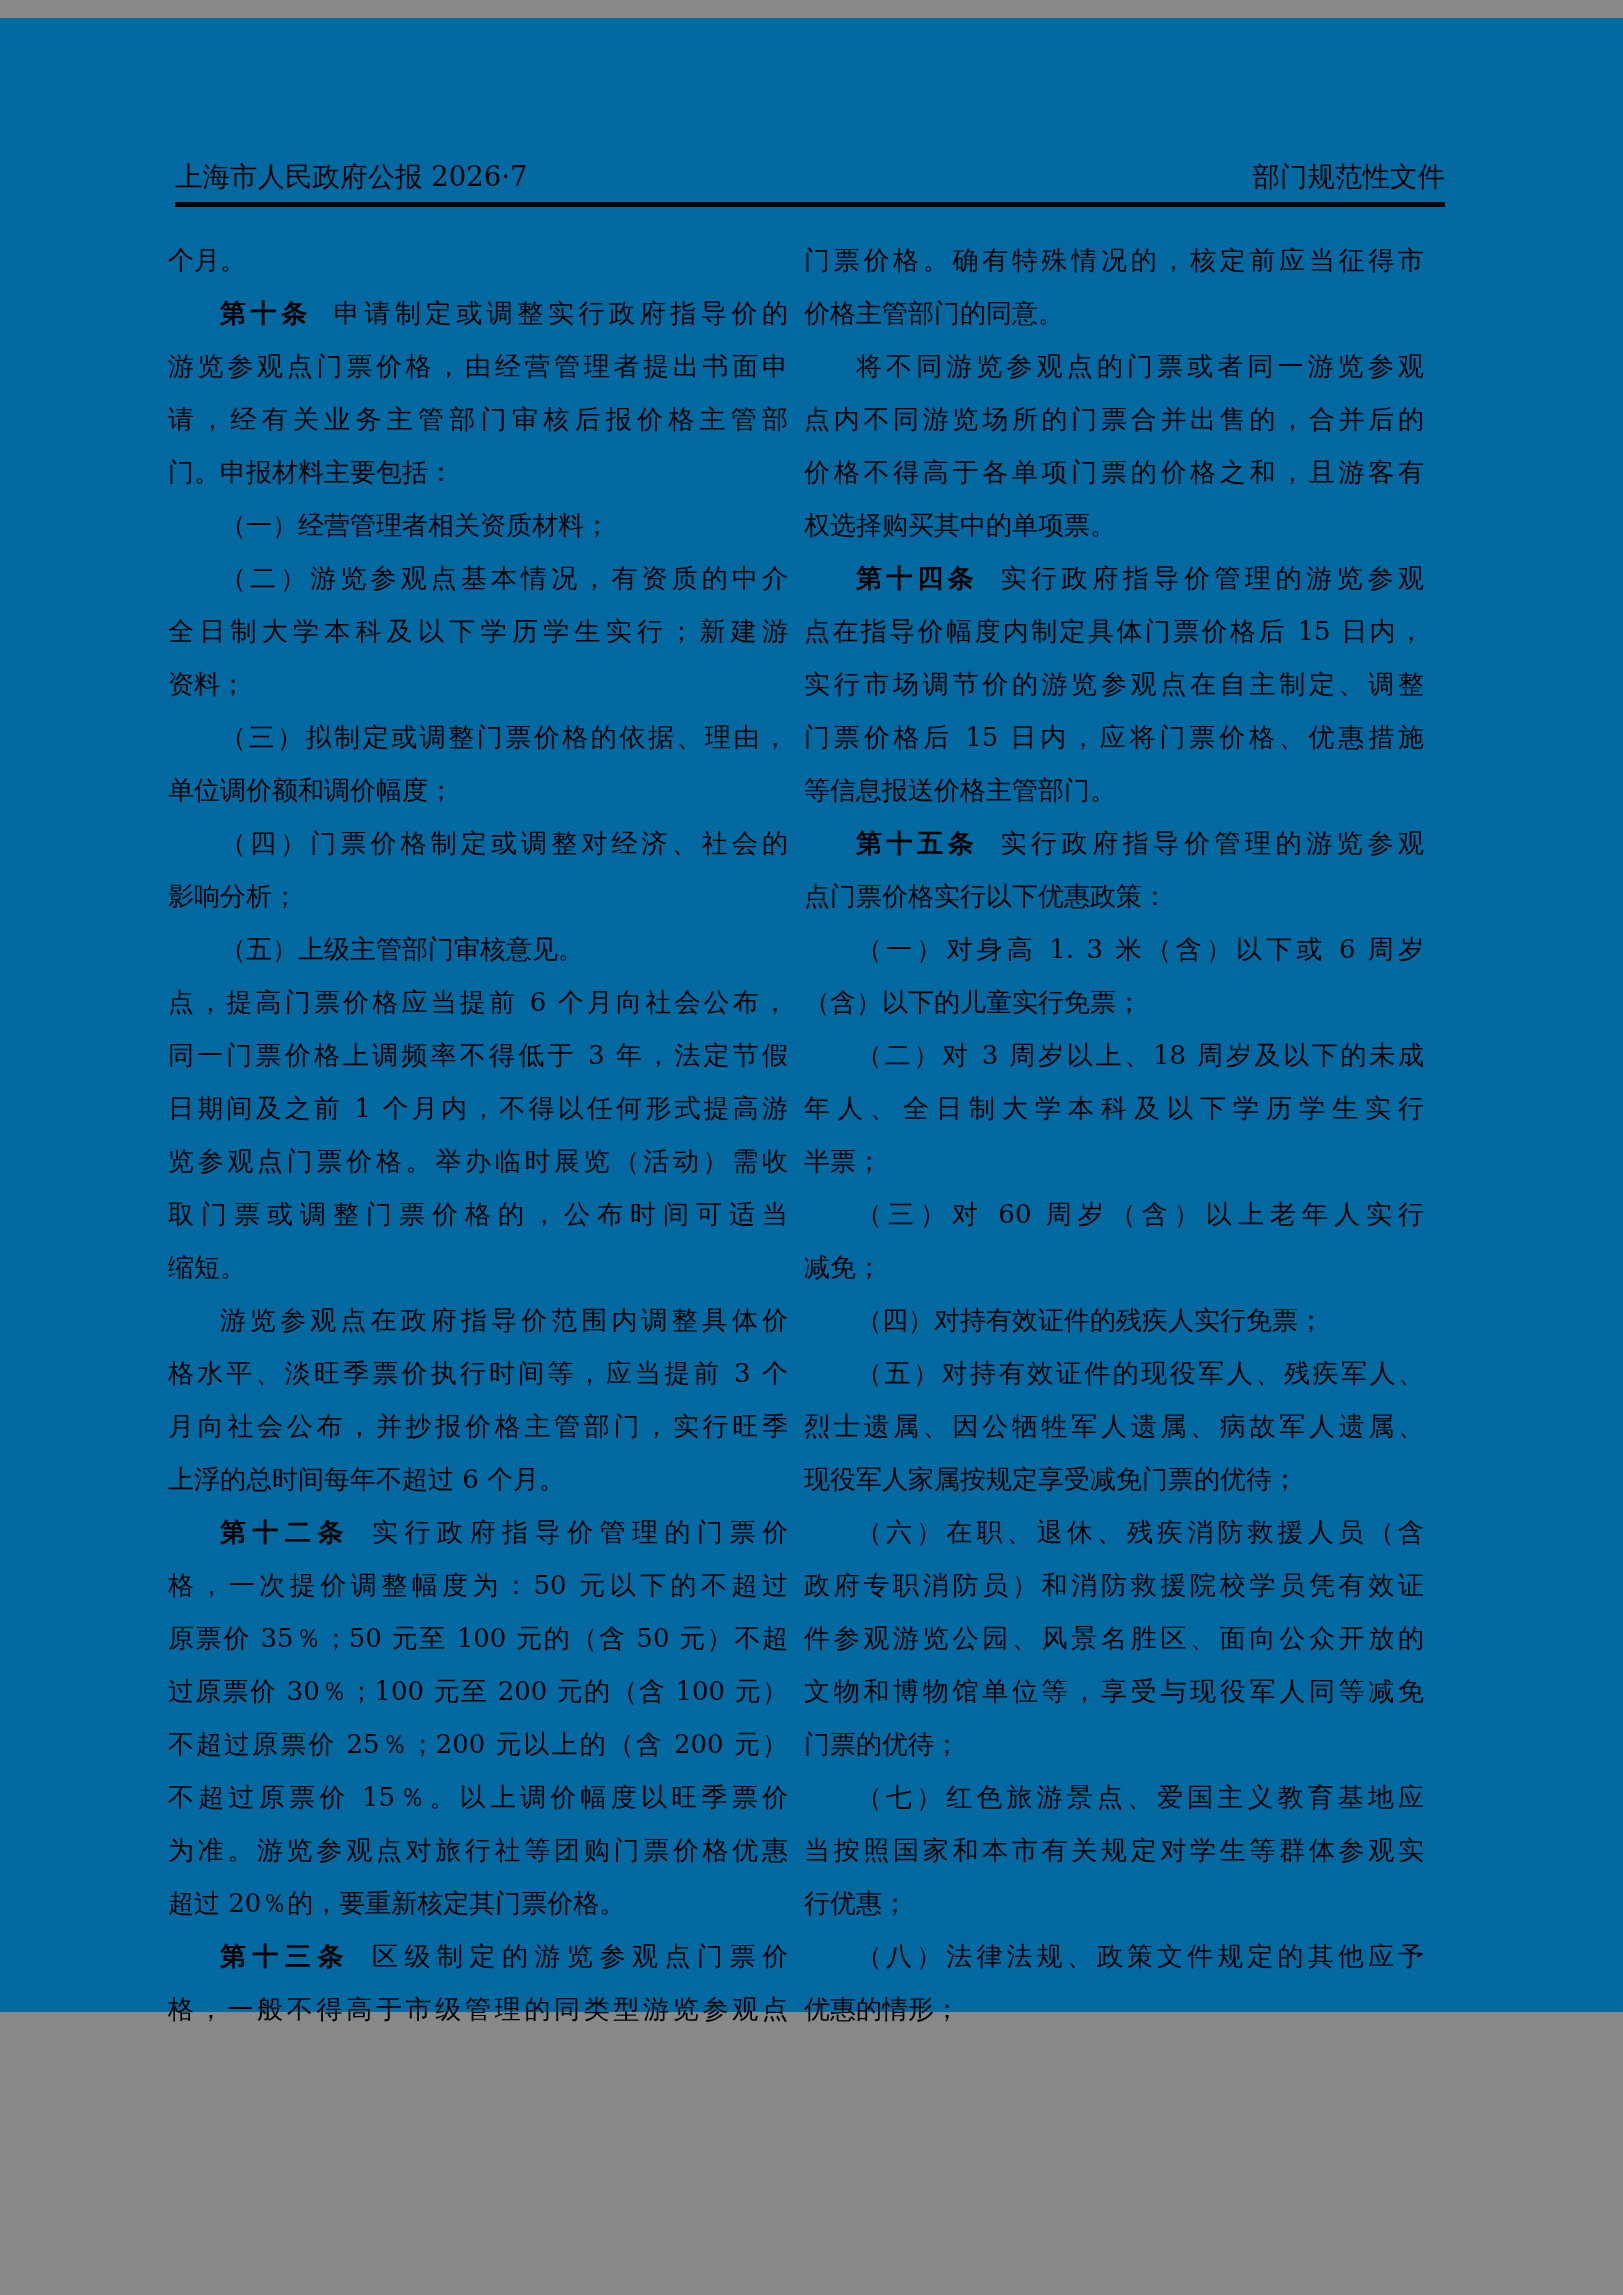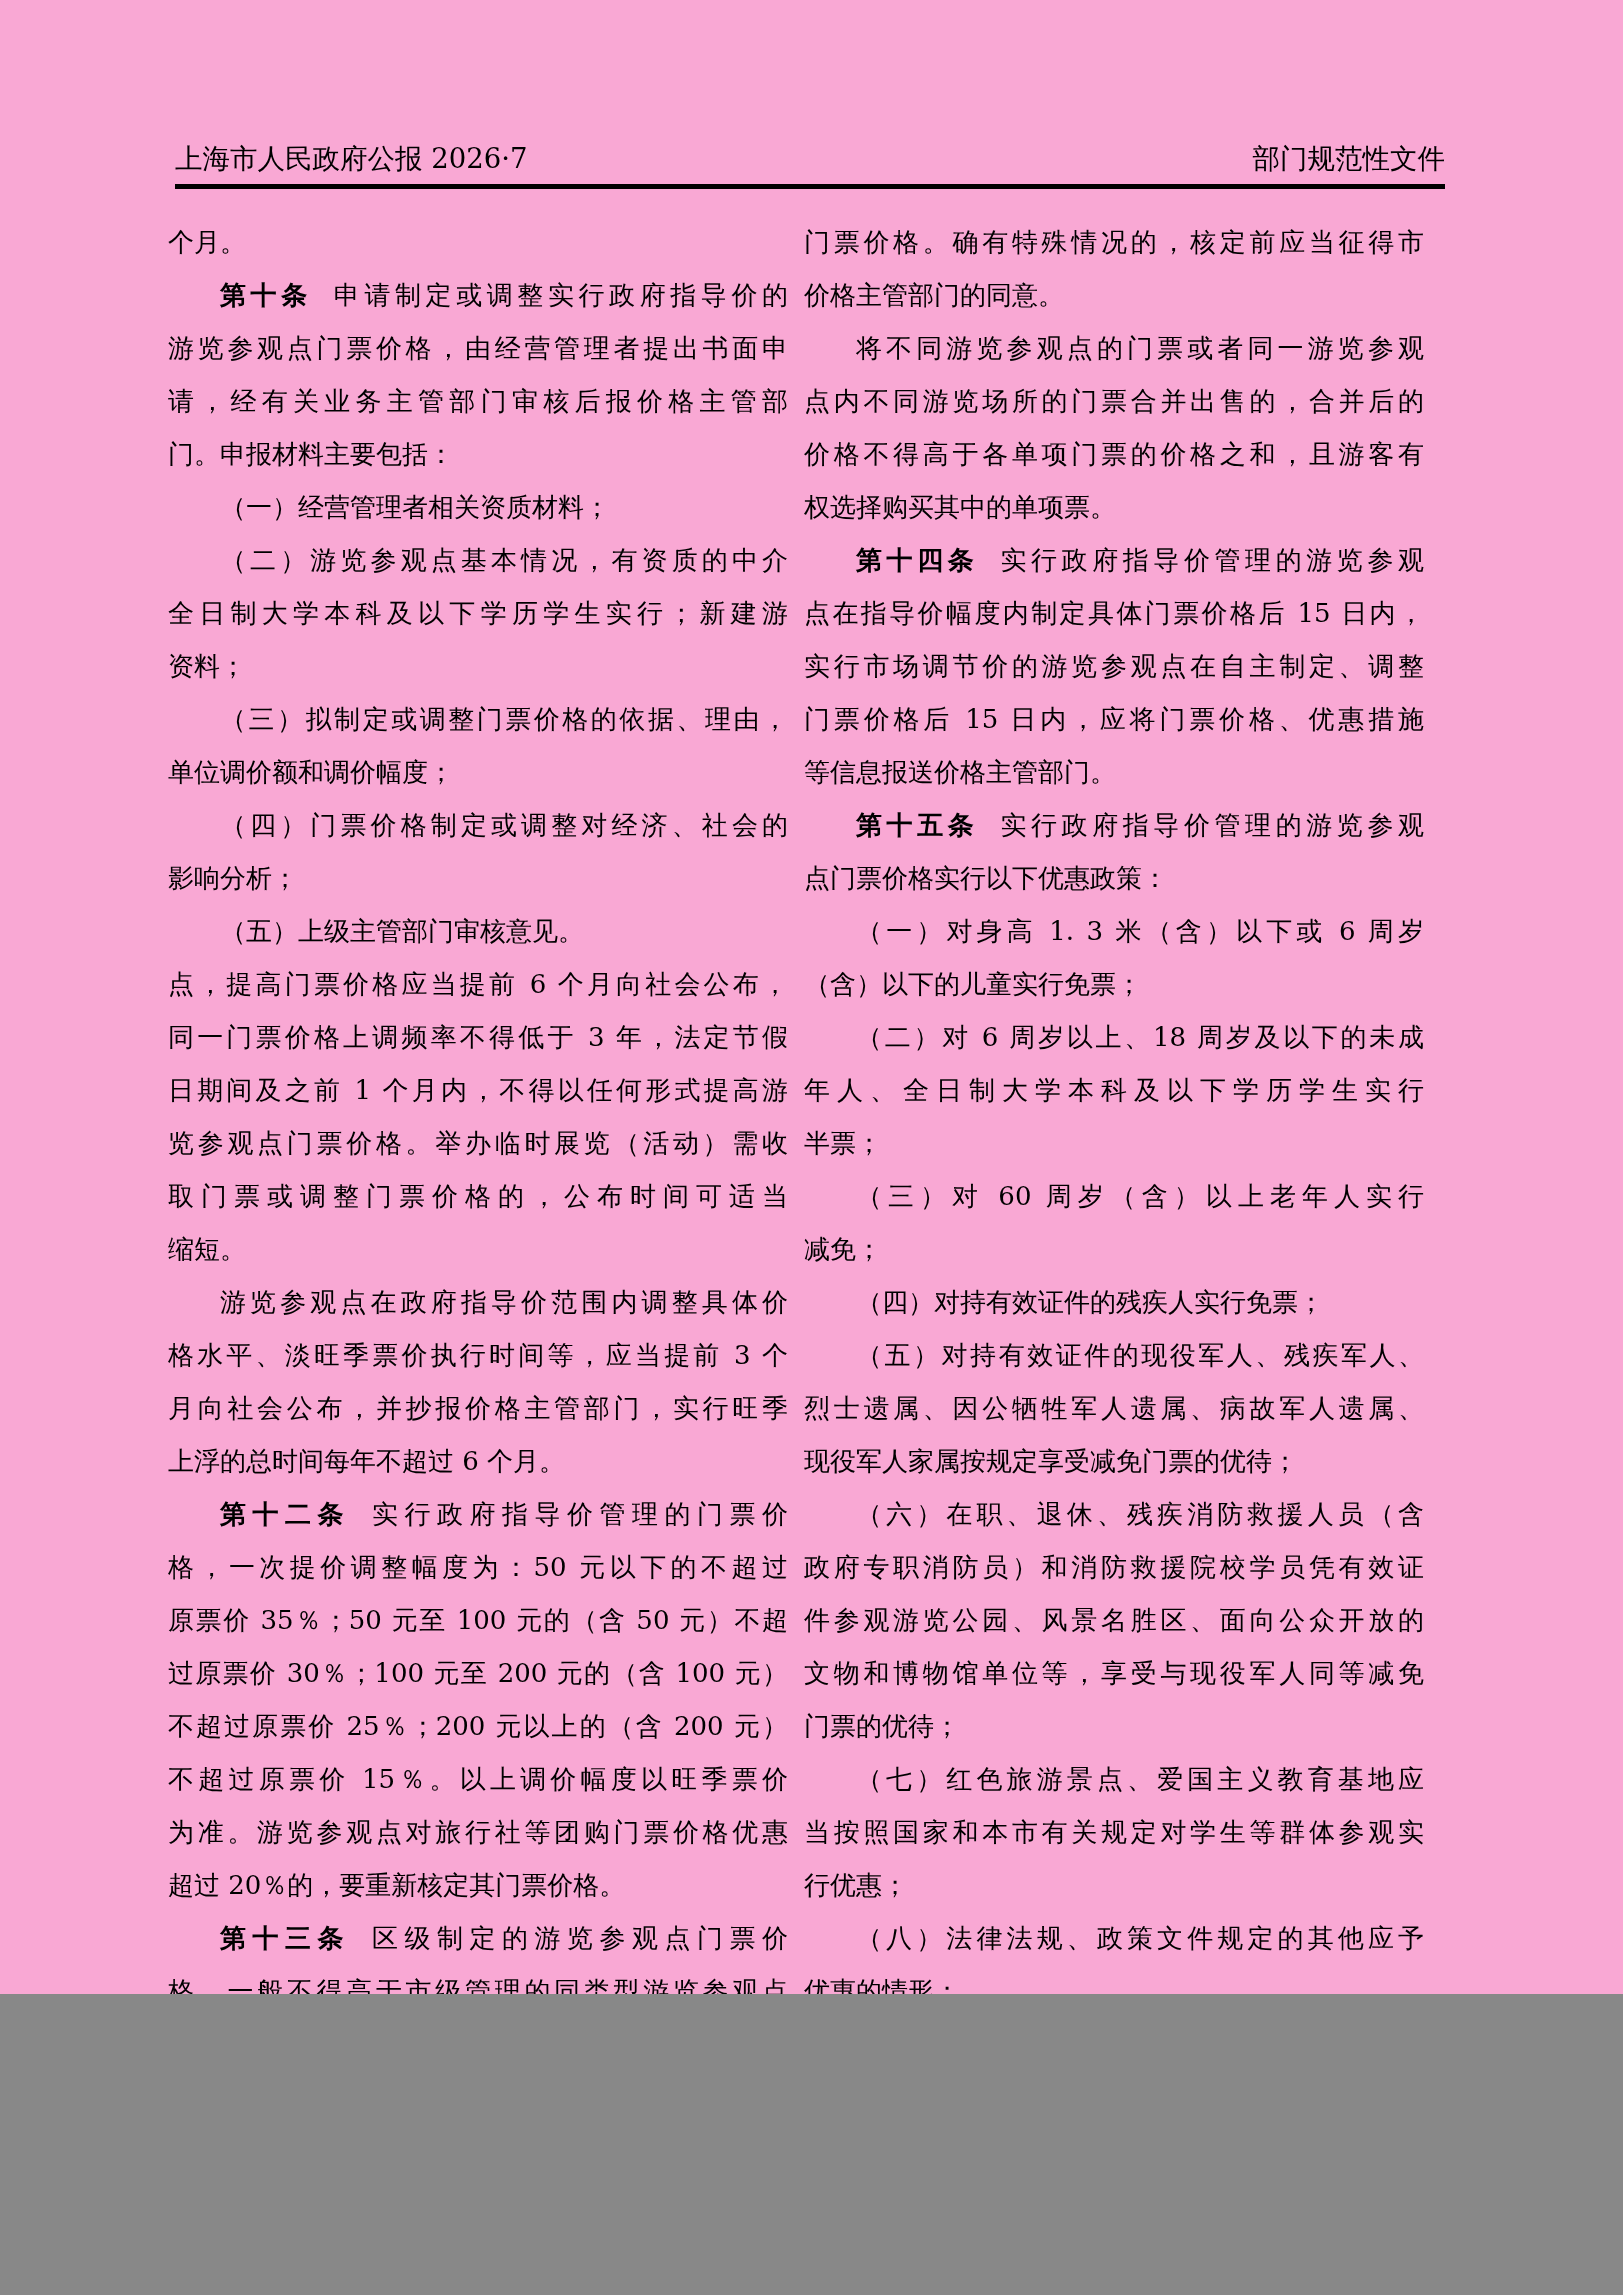--- a/index.html
+++ b/index.html
@@ -1,20 +1,20 @@
 <!DOCTYPE html>
 <html style="font-size:10.5px"><head>
 <meta charset="utf-8">
 <style>
   html,body { margin:0; padding:0; background:#888; }
   .page {
     position:relative;
     width:1623px; height:1994px;
-    margin:0 auto;
-    background:#f9a8d4;
+    margin:18px auto;
+    background:#0369a1;
     color:#000000;
     font-family:"DejaVu Serif","Liberation Serif",serif;
   }
   .hdr {
     position:absolute; top:141px;
     font-size:27.5px; line-height:34px;
     white-space:nowrap;
   }
   .hdr-left  { left:175px; }
   .hdr-right { right:178px; }
@@ -106,21 +106,21 @@
       <div class="line">权选择购买其中的单项票。</div>
       <div class="line j ind"><b class="lead">第十四条</b>实行政府指导价管理的游览参观</div>
       <div class="line j">点在指导价幅度内制定具体门票价格后 15 日内，</div>
       <div class="line j">实行市场调节价的游览参观点在自主制定、调整</div>
       <div class="line j">门票价格后 15 日内，应将门票价格、优惠措施</div>
       <div class="line">等信息报送价格主管部门。</div>
       <div class="line j ind"><b class="lead">第十五条</b>实行政府指导价管理的游览参观</div>
       <div class="line">点门票价格实行以下优惠政策：</div>
       <div class="line j ind">（一）对身高 1. 3 米（含）以下或 6 周岁</div>
       <div class="line">（含）以下的儿童实行免票；</div>
-      <div class="line j ind">（二）对 6 周岁以上、18 周岁及以下的未成</div>
+      <div class="line j ind">（二）对 3 周岁以上、18 周岁及以下的未成</div>
       <div class="line j">年人、全日制大学本科及以下学历学生实行</div>
       <div class="line">半票；</div>
       <div class="line j ind">（三）对 60 周岁（含）以上老年人实行</div>
       <div class="line">减免；</div>
       <div class="line ind">（四）对持有效证件的残疾人实行免票；</div>
       <div class="line j ind">（五）对持有效证件的现役军人、残疾军人、</div>
       <div class="line j">烈士遗属、因公牺牲军人遗属、病故军人遗属、</div>
       <div class="line">现役军人家属按规定享受减免门票的优待；</div>
       <div class="line j ind">（六）在职、退休、残疾消防救援人员（含</div>
       <div class="line j">政府专职消防员）和消防救援院校学员凭有效证</div>

